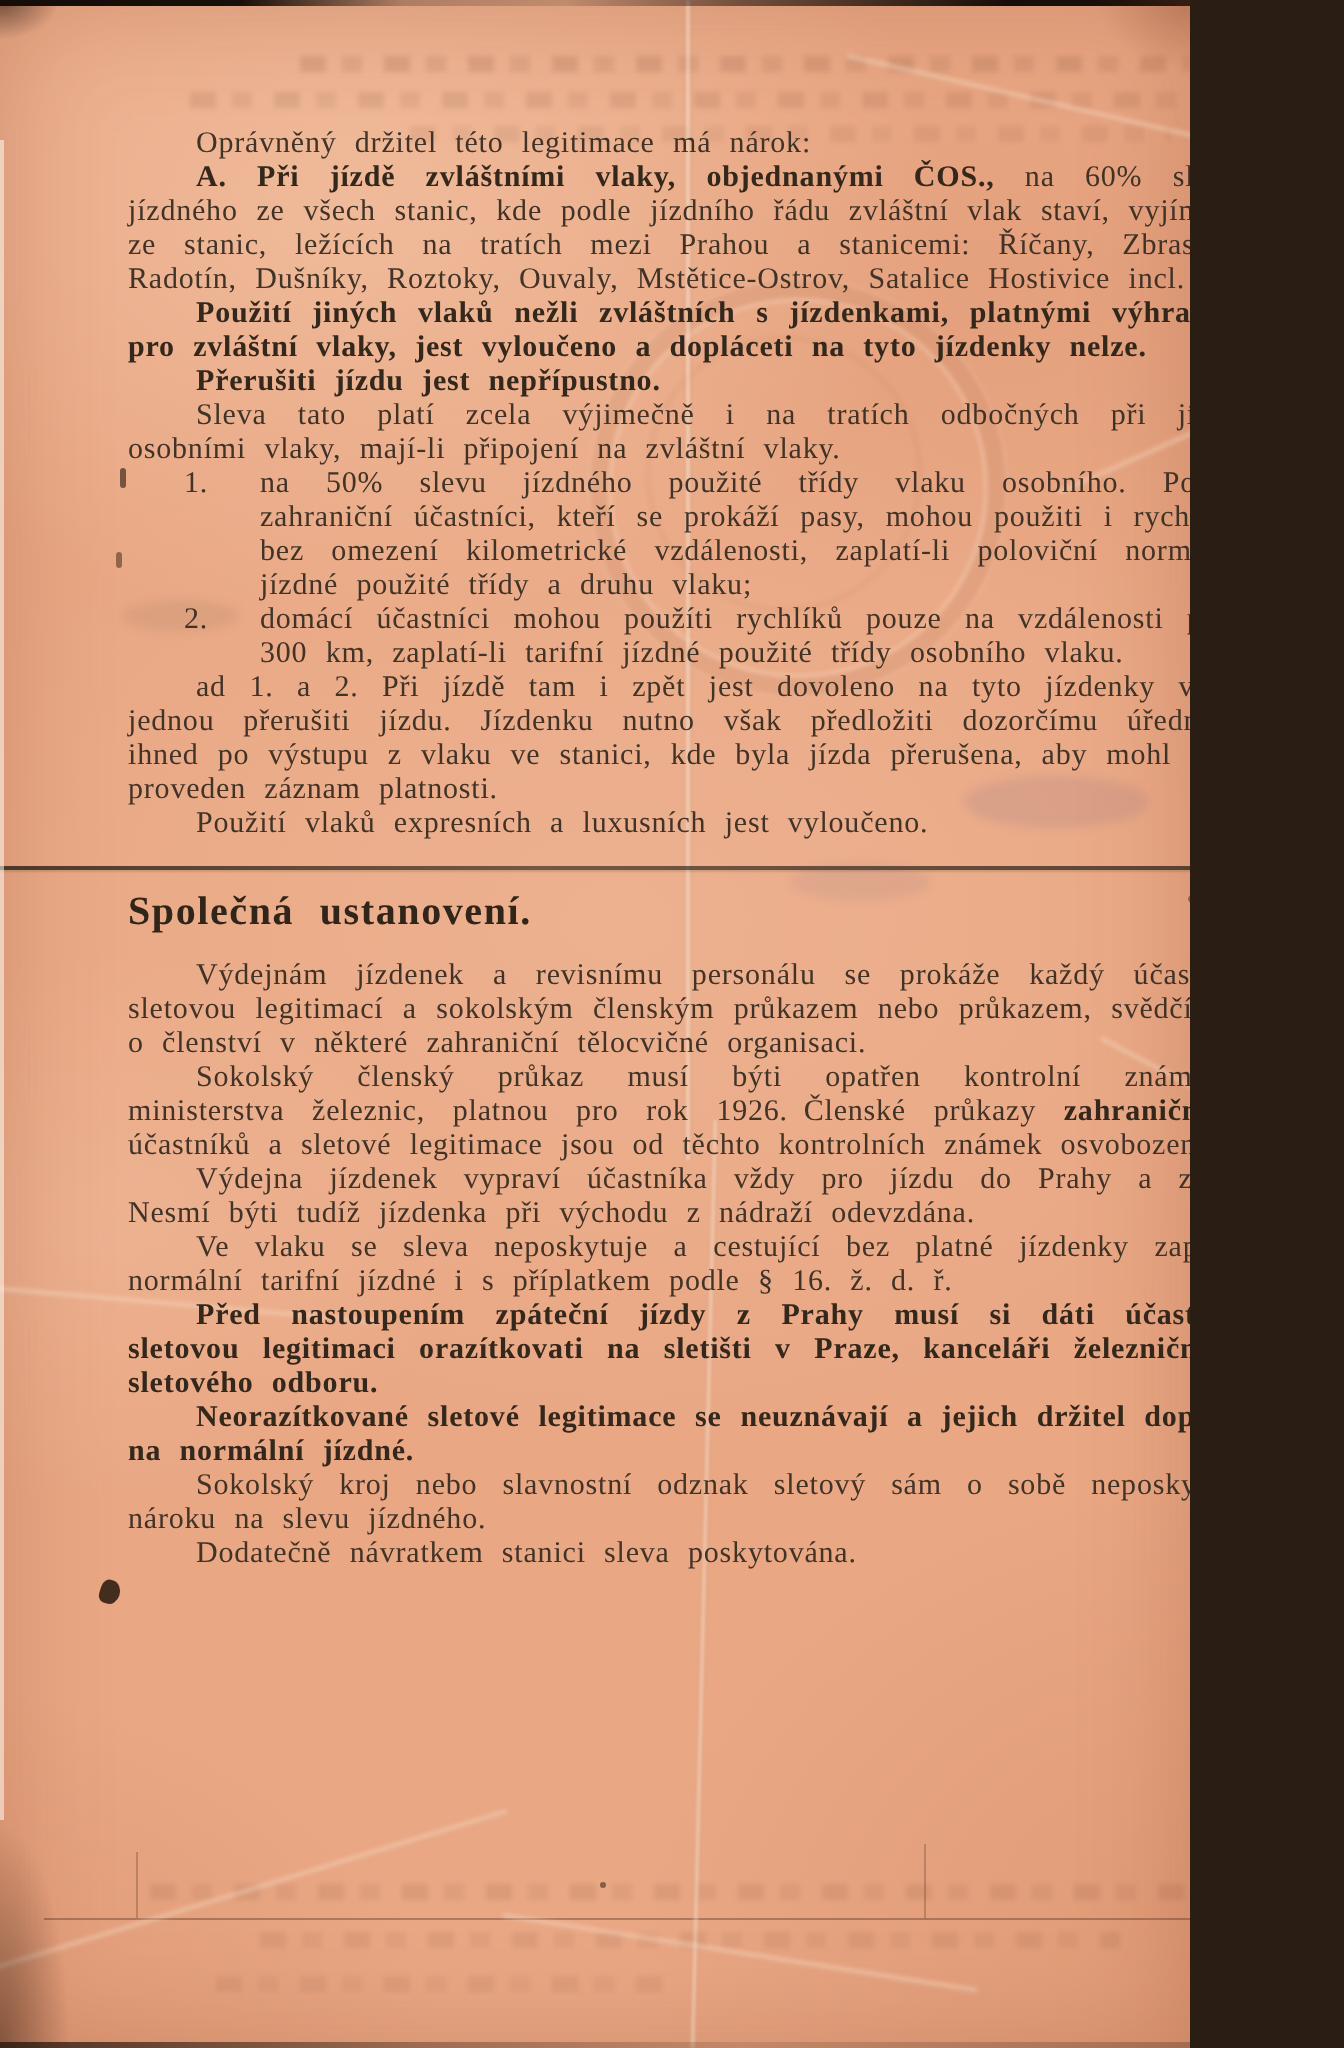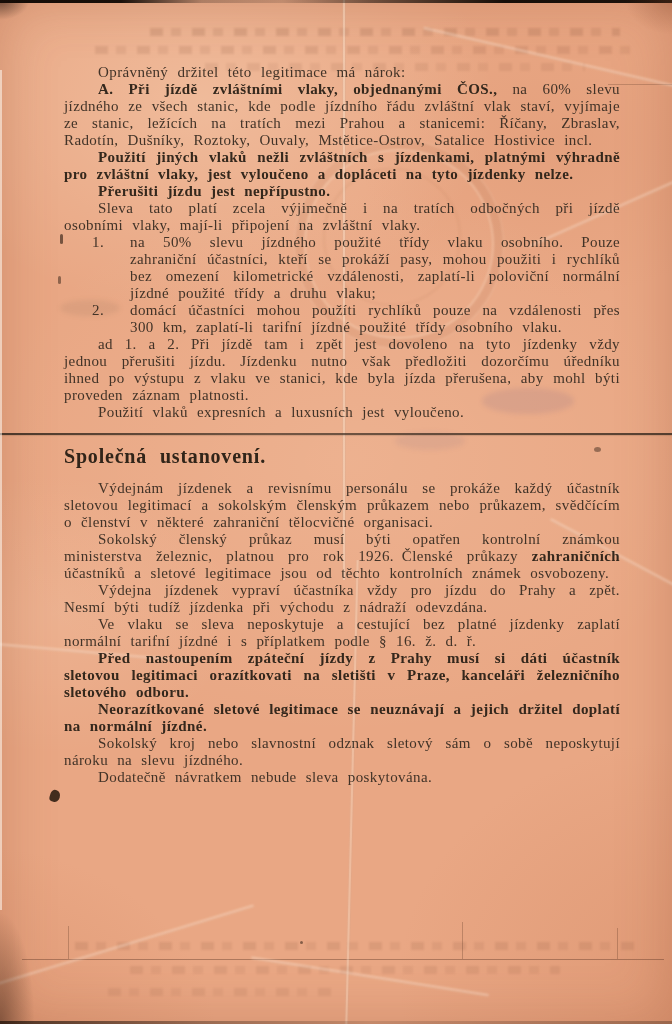--- a/index.html
+++ b/index.html
@@ -1,17 +1,17 @@
 <!DOCTYPE html>
 <html><head>
 <meta charset="utf-8">
 <style>
   html,body{margin:0;padding:0;background:#2a1d14;}
   .scan{
-    position:relative;width:672px;height:1024px;overflow:hidden;
+    position:relative;width:595px;height:1024px;overflow:hidden;
     background:
       radial-gradient(420px 300px at 30% 10%, rgba(255,232,206,0.30), transparent 70%),
       radial-gradient(520px 380px at 52% 45%, rgba(255,224,196,0.18), transparent 72%),
       radial-gradient(300px 220px at 84% 14%, rgba(209,134,96,0.20), transparent 70%),
       radial-gradient(420px 340px at 104% 96%, rgba(198,118,80,0.28), transparent 72%),
       radial-gradient(360px 280px at -6% 102%, rgba(198,118,80,0.30), transparent 72%),
       radial-gradient(260px 200px at 8% 60%, rgba(255,230,205,0.16), transparent 70%),
       #e9a784;
     box-shadow: inset 0 0 55px rgba(140,70,40,0.28);
     font-family:"Liberation Serif","DejaVu Serif",serif;
@@ -133,21 +133,21 @@
     <div class="rule"></div>
     <div class="heading">Společná ustanovení.</div>
     <div>
         <p class="para indent"><span class="r">Výdejnám jízdenek a revisnímu personálu se prokáže každý účastník sletovou legitimací a sokolským členským průkazem nebo průkazem, svědčícím o členství v některé zahraniční tělocvičné organisaci.</span></p>
         <p class="para indent"><span class="r">Sokolský členský průkaz musí býti opatřen kontrolní známkou ministerstva železnic, platnou pro rok 1926. Členské průkazy </span><span class="b">zahraničních</span><span class="r"> účastníků a sletové legitimace jsou od těchto kontrolních známek osvobozeny.</span></p>
         <p class="para indent"><span class="r">Výdejna jízdenek vypraví účastníka vždy pro jízdu do Prahy a zpět. Nesmí býti tudíž jízdenka při východu z nádraží odevzdána.</span></p>
         <p class="para indent"><span class="r">Ve vlaku se sleva neposkytuje a cestující bez platné jízdenky zaplatí normální tarifní jízdné i s příplatkem podle § 16. ž. d. ř.</span></p>
         <p class="para indent"><span class="b">Před nastoupením zpáteční jízdy z Prahy musí si dáti účastník sletovou legitimaci orazítkovati na sletišti v Praze, kanceláři železničního sletového odboru.</span></p>
         <p class="para indent"><span class="b">Neorazítkované sletové legitimace se neuznávají a jejich držitel doplatí na normální jízdné.</span></p>
         <p class="para indent"><span class="r">Sokolský kroj nebo slavnostní odznak sletový sám o sobě neposkytují nároku na slevu jízdného.</span></p>
-        <p class="para indent"><span class="r">Dodatečně návratkem nebude sleva poskytována.</span></p>
+        <p class="para indent"><span class="r">Dodatečně návratkem stanici sleva poskytována.</span></p>
       </div>
   </div>
 
   <div class="deco edge-top"></div>
   <div class="deco edge-bottom"></div>
   <div class="deco edge-left"></div>
   <div class="deco corner-tl"></div>
   <div class="deco corner-bl"></div>
   <div class="deco corner-tr"></div>
 </div>

